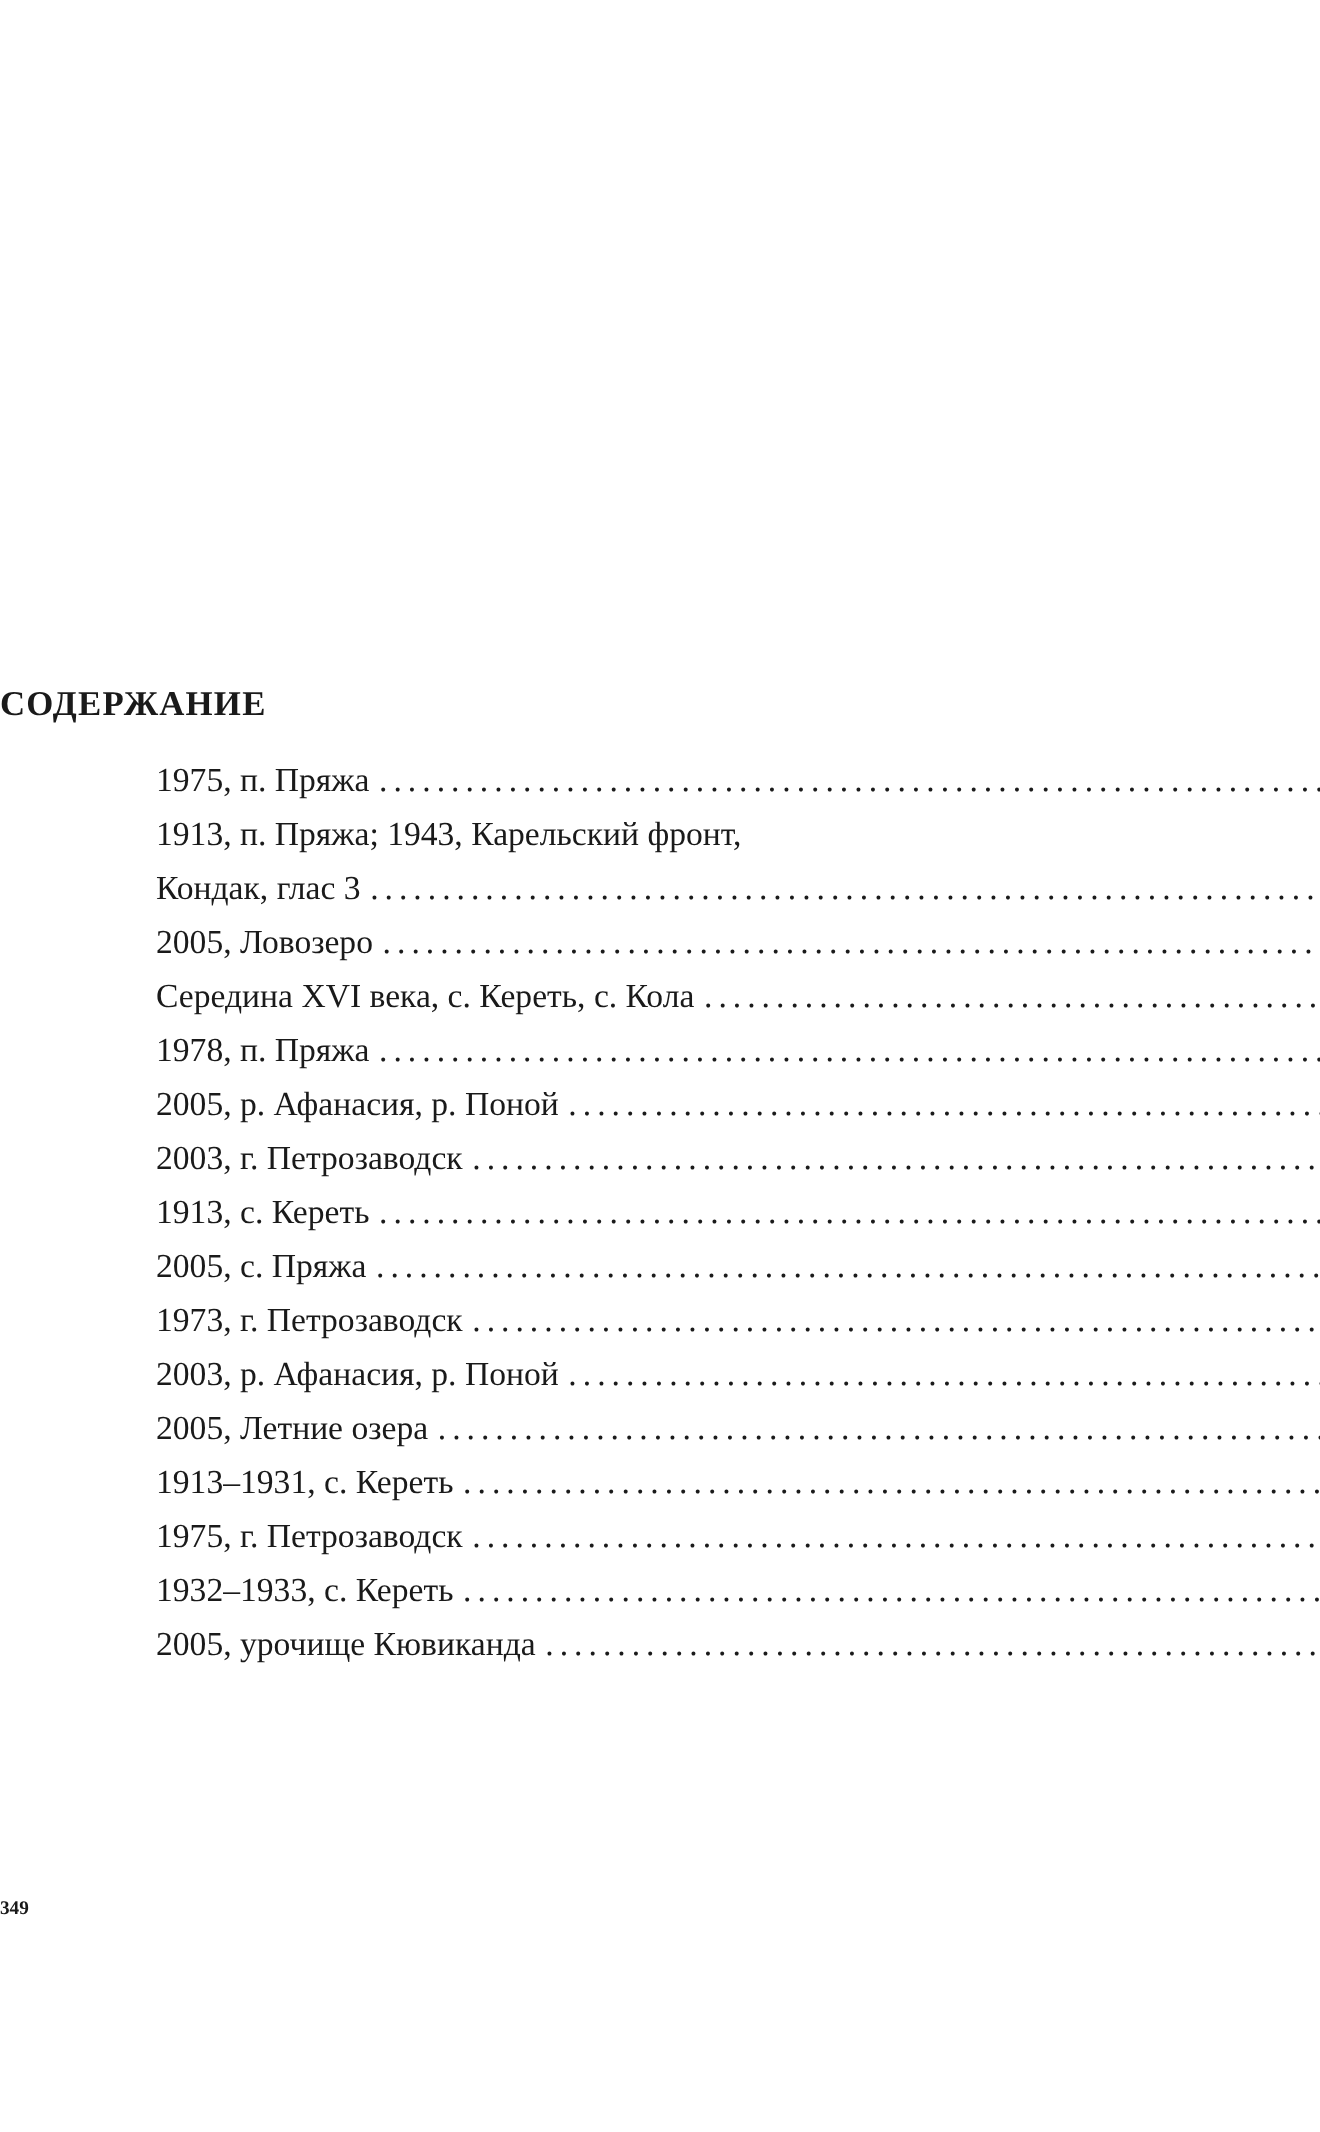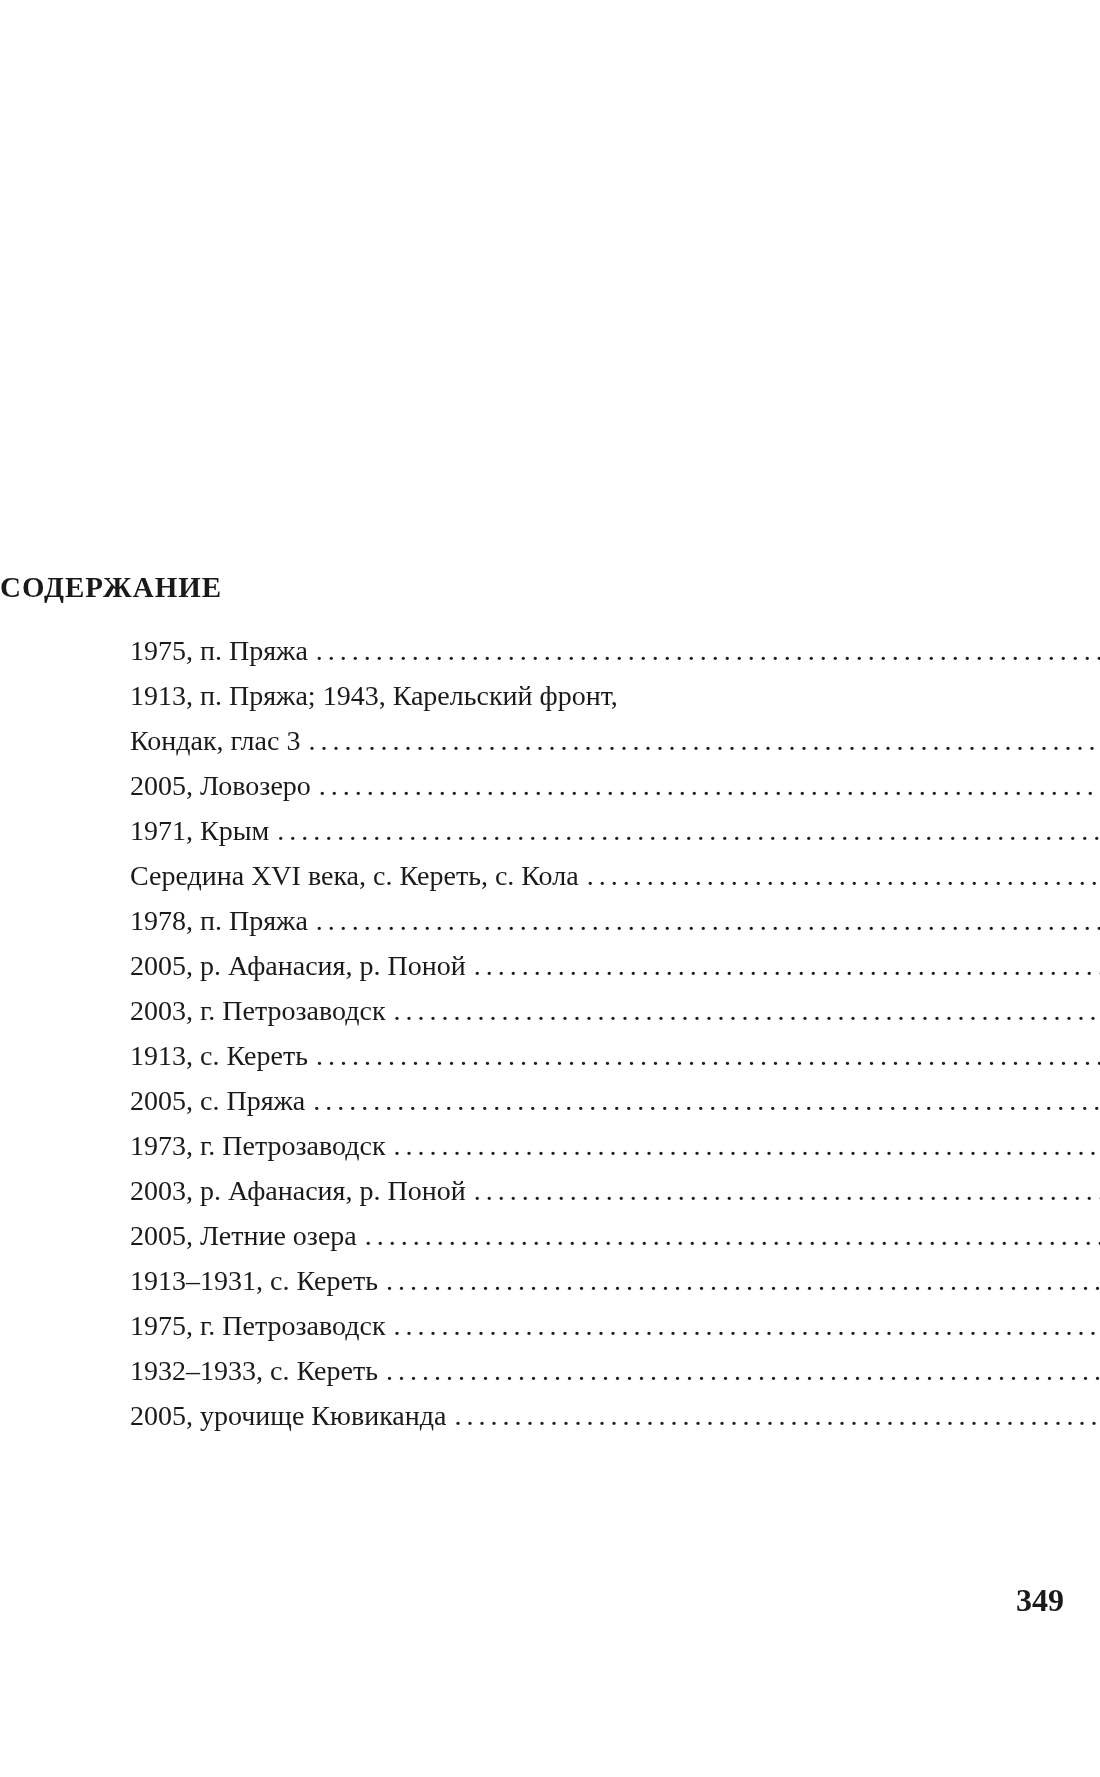--- a/index.html
+++ b/index.html
@@ -67,23 +67,23 @@
     .toc-leader-wrap {
       flex: 1 1 auto;
       display: flex;
       margin-right: 18px;
     }
     .page-number {
       position: absolute;
       top: 1582px;
       left: 0;
       width: 1064px;
-      text-align: right;
+      text-align: left;
       font-weight: bold;
-      font-size: 32px;
+      font-size: 16px;
     }
   </style>
 </head>
 <body>
 
 <div class="page-title">СОДЕРЖАНИЕ</div>
 
 <div class="toc">
 
   <div class="toc-entry">
@@ -113,29 +113,20 @@
   <div class="toc-entry">
     <div class="toc-row">
       <span class="toc-title">2005, Ловозеро</span>
       <span class="toc-leader-wrap">
           <span class="toc-leader"></span>
         </span>
 
     </div>
   </div>
 
-  <div class="toc-entry">
-    <div class="toc-row">
-      <span class="toc-title">1971, Крым</span>
-      <span class="toc-leader-wrap">
-          <span class="toc-leader"></span>
-        </span>
-
-    </div>
-  </div>
 
   <div class="toc-entry">
     <div class="toc-row">
       <span class="toc-title">Середина XVI века, с. Кереть, с. Кола</span>
       <span class="toc-leader-wrap">
           <span class="toc-leader"></span>
         </span>
 
     </div>
   </div>

